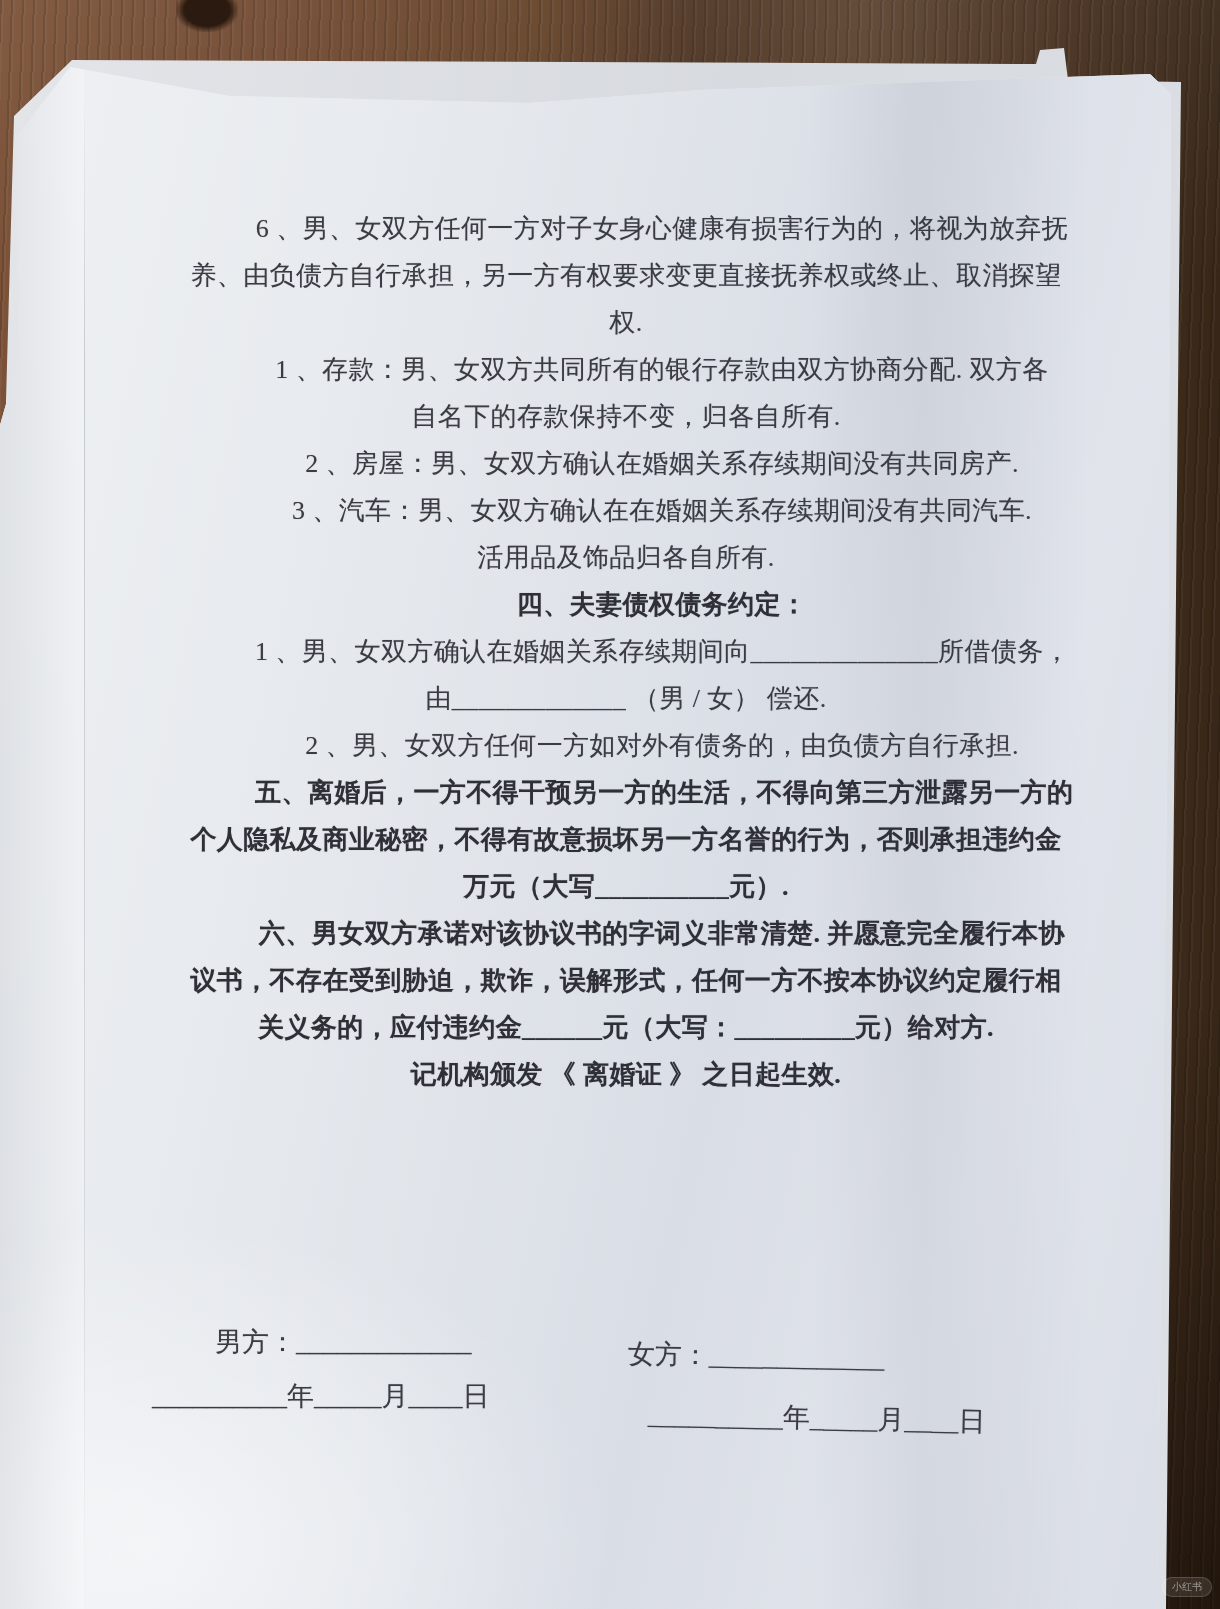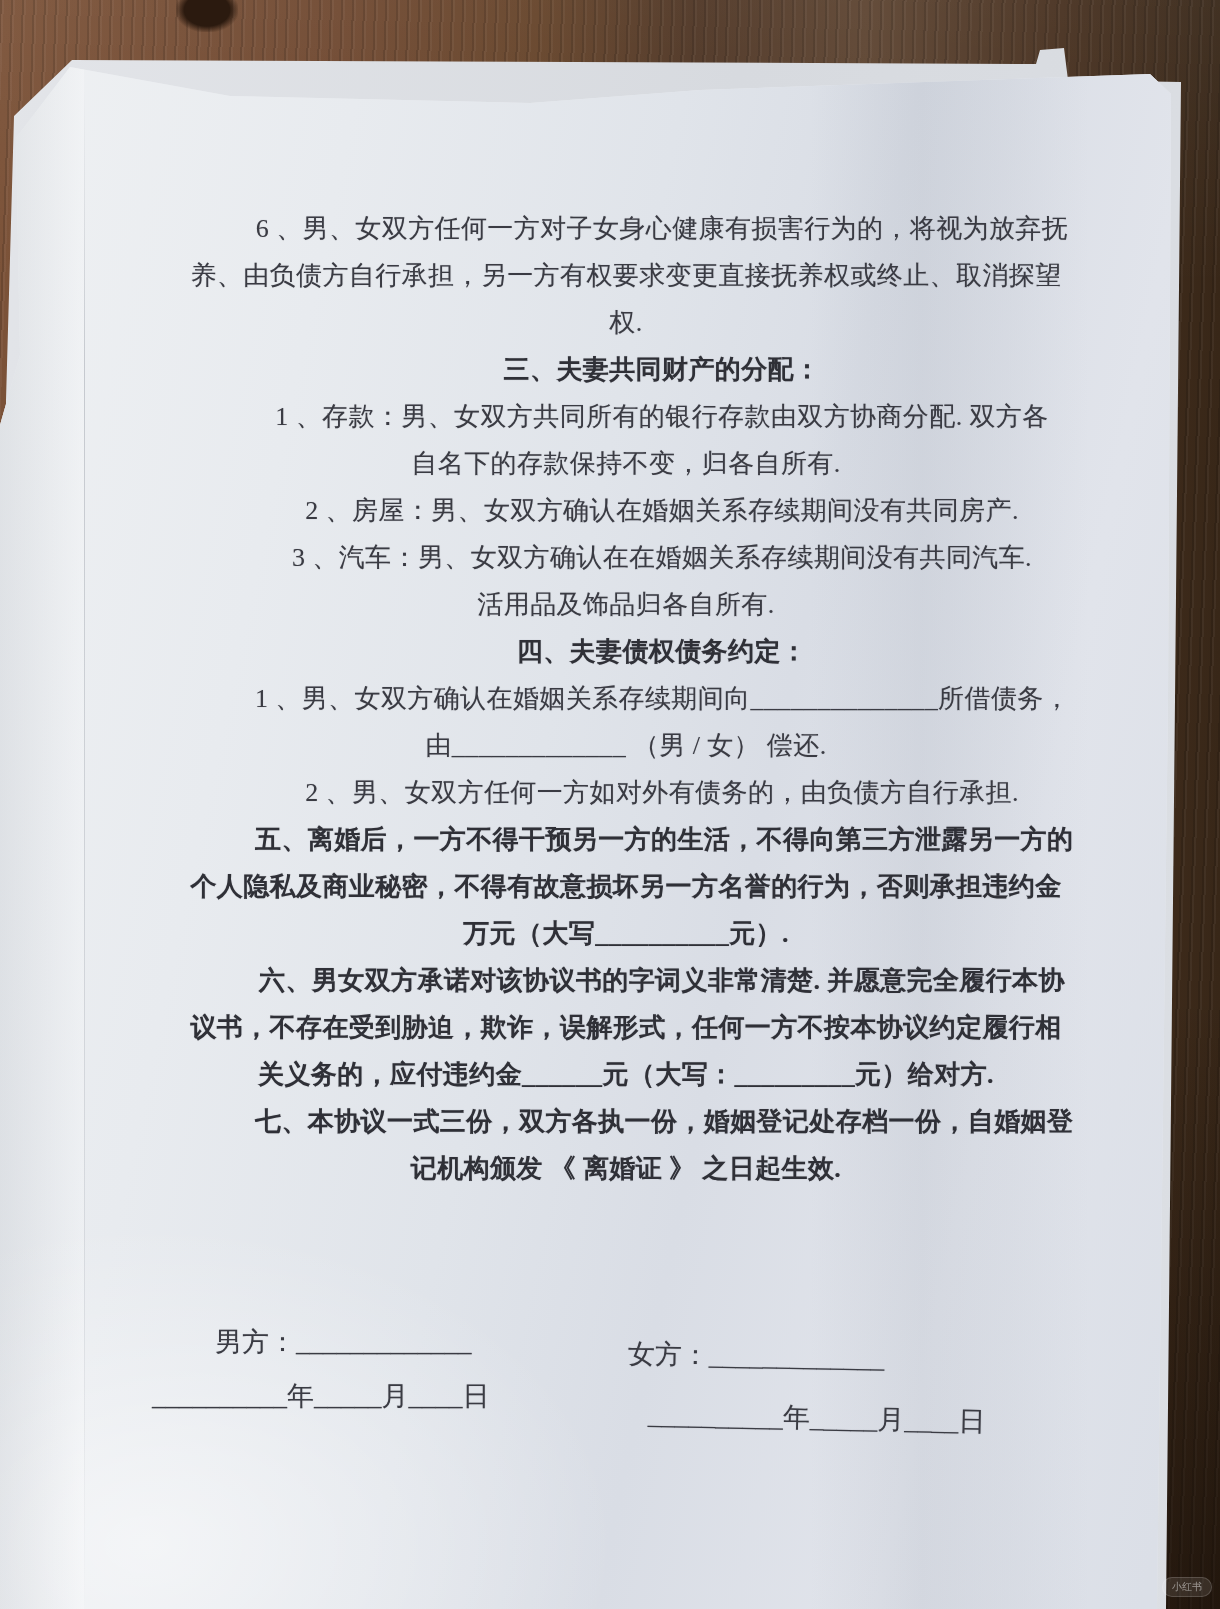--- a/index.html
+++ b/index.html
@@ -82,37 +82,35 @@
 
   <div class="sheet main">
     <div class="left-strip"></div>
     <div class="crease"></div>
     <div class="mid-shade"></div>
 
     <div class="doc">
         <div class="line indent">6 、男、女双方任何一方对子女身心健康有损害行为的，将视为放弃抚</div>
         <div class="line">养、由负债方自行承担，另一方有权要求变更直接抚养权或终止、取消探望</div>
         <div class="line">权.</div>
-        <div class="line bold indent">三、夫妻共同财产的分配：</div>
         <div class="line indent">1 、存款：男、女双方共同所有的银行存款由双方协商分配. 双方各</div>
         <div class="line">自名下的存款保持不变，归各自所有.</div>
         <div class="line indent">2 、房屋：男、女双方确认在婚姻关系存续期间没有共同房产.</div>
         <div class="line indent">3 、汽车：男、女双方确认在在婚姻关系存续期间没有共同汽车.</div>
         <div class="line">活用品及饰品归各自所有.</div>
         <div class="line bold indent">四、夫妻债权债务约定：</div>
         <div class="line indent">1 、男、女双方确认在婚姻关系存续期间向______________所借债务，</div>
         <div class="line">由_____________ （男 / 女） 偿还.</div>
         <div class="line indent">2 、男、女双方任何一方如对外有债务的，由负债方自行承担.</div>
         <div class="line bold indent">五、离婚后，一方不得干预另一方的生活，不得向第三方泄露另一方的</div>
         <div class="line bold">个人隐私及商业秘密，不得有故意损坏另一方名誉的行为，否则承担违约金</div>
         <div class="line bold">万元（大写__________元）.</div>
         <div class="line bold indent">六、男女双方承诺对该协议书的字词义非常清楚. 并愿意完全履行本协</div>
         <div class="line bold">议书，不存在受到胁迫，欺诈，误解形式，任何一方不按本协议约定履行相</div>
         <div class="line bold">关义务的，应付违约金______元（大写：_________元）给对方.</div>
-        <div class="line bold indent">七、本协议一式三份，双方各执一份，婚姻登记处存档一份，自婚姻登</div>
         <div class="line bold">记机构颁发 《 离婚证 》 之日起生效.</div>
       </div>
 
     <div class="sig" id="sig-male">男方：_____________</div>
     <div class="sig" id="sig-female">女方：_____________</div>
     <div class="sig" id="date-left">__________年_____月____日</div>
     <div class="sig" id="date-right">__________年_____月____日</div>
   </div>
 
   <div class="watermark">小红书</div>

